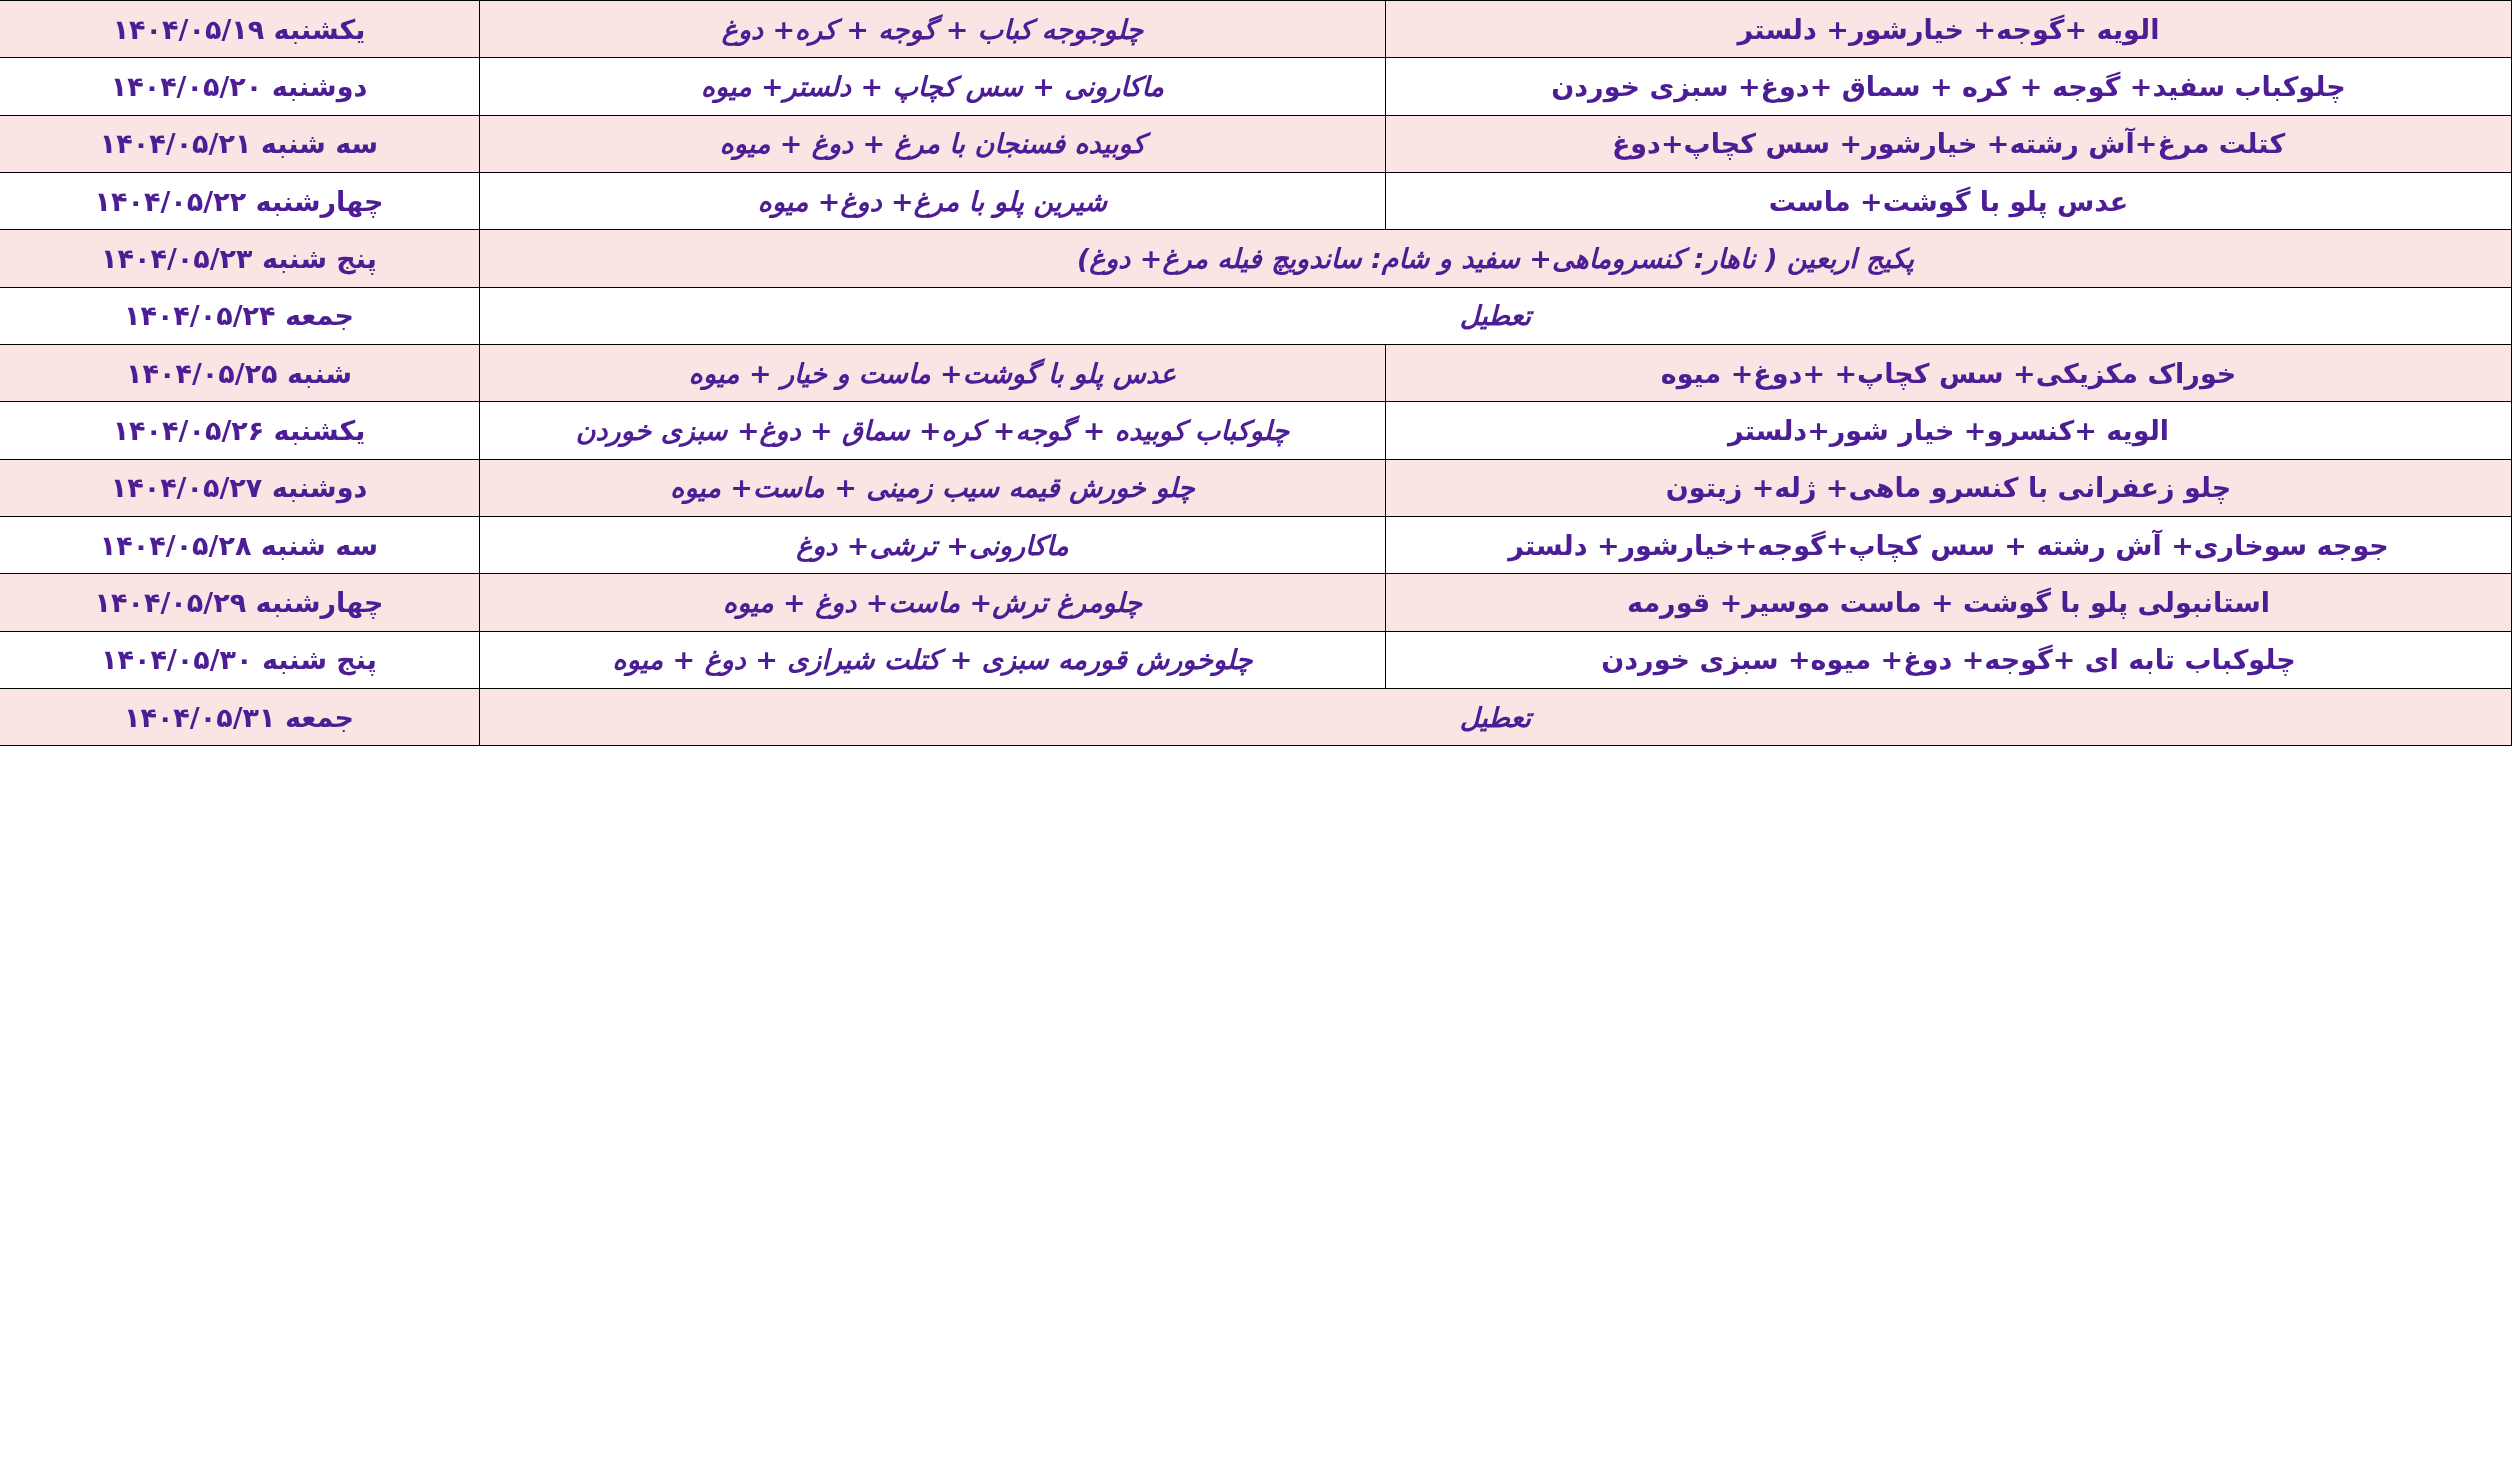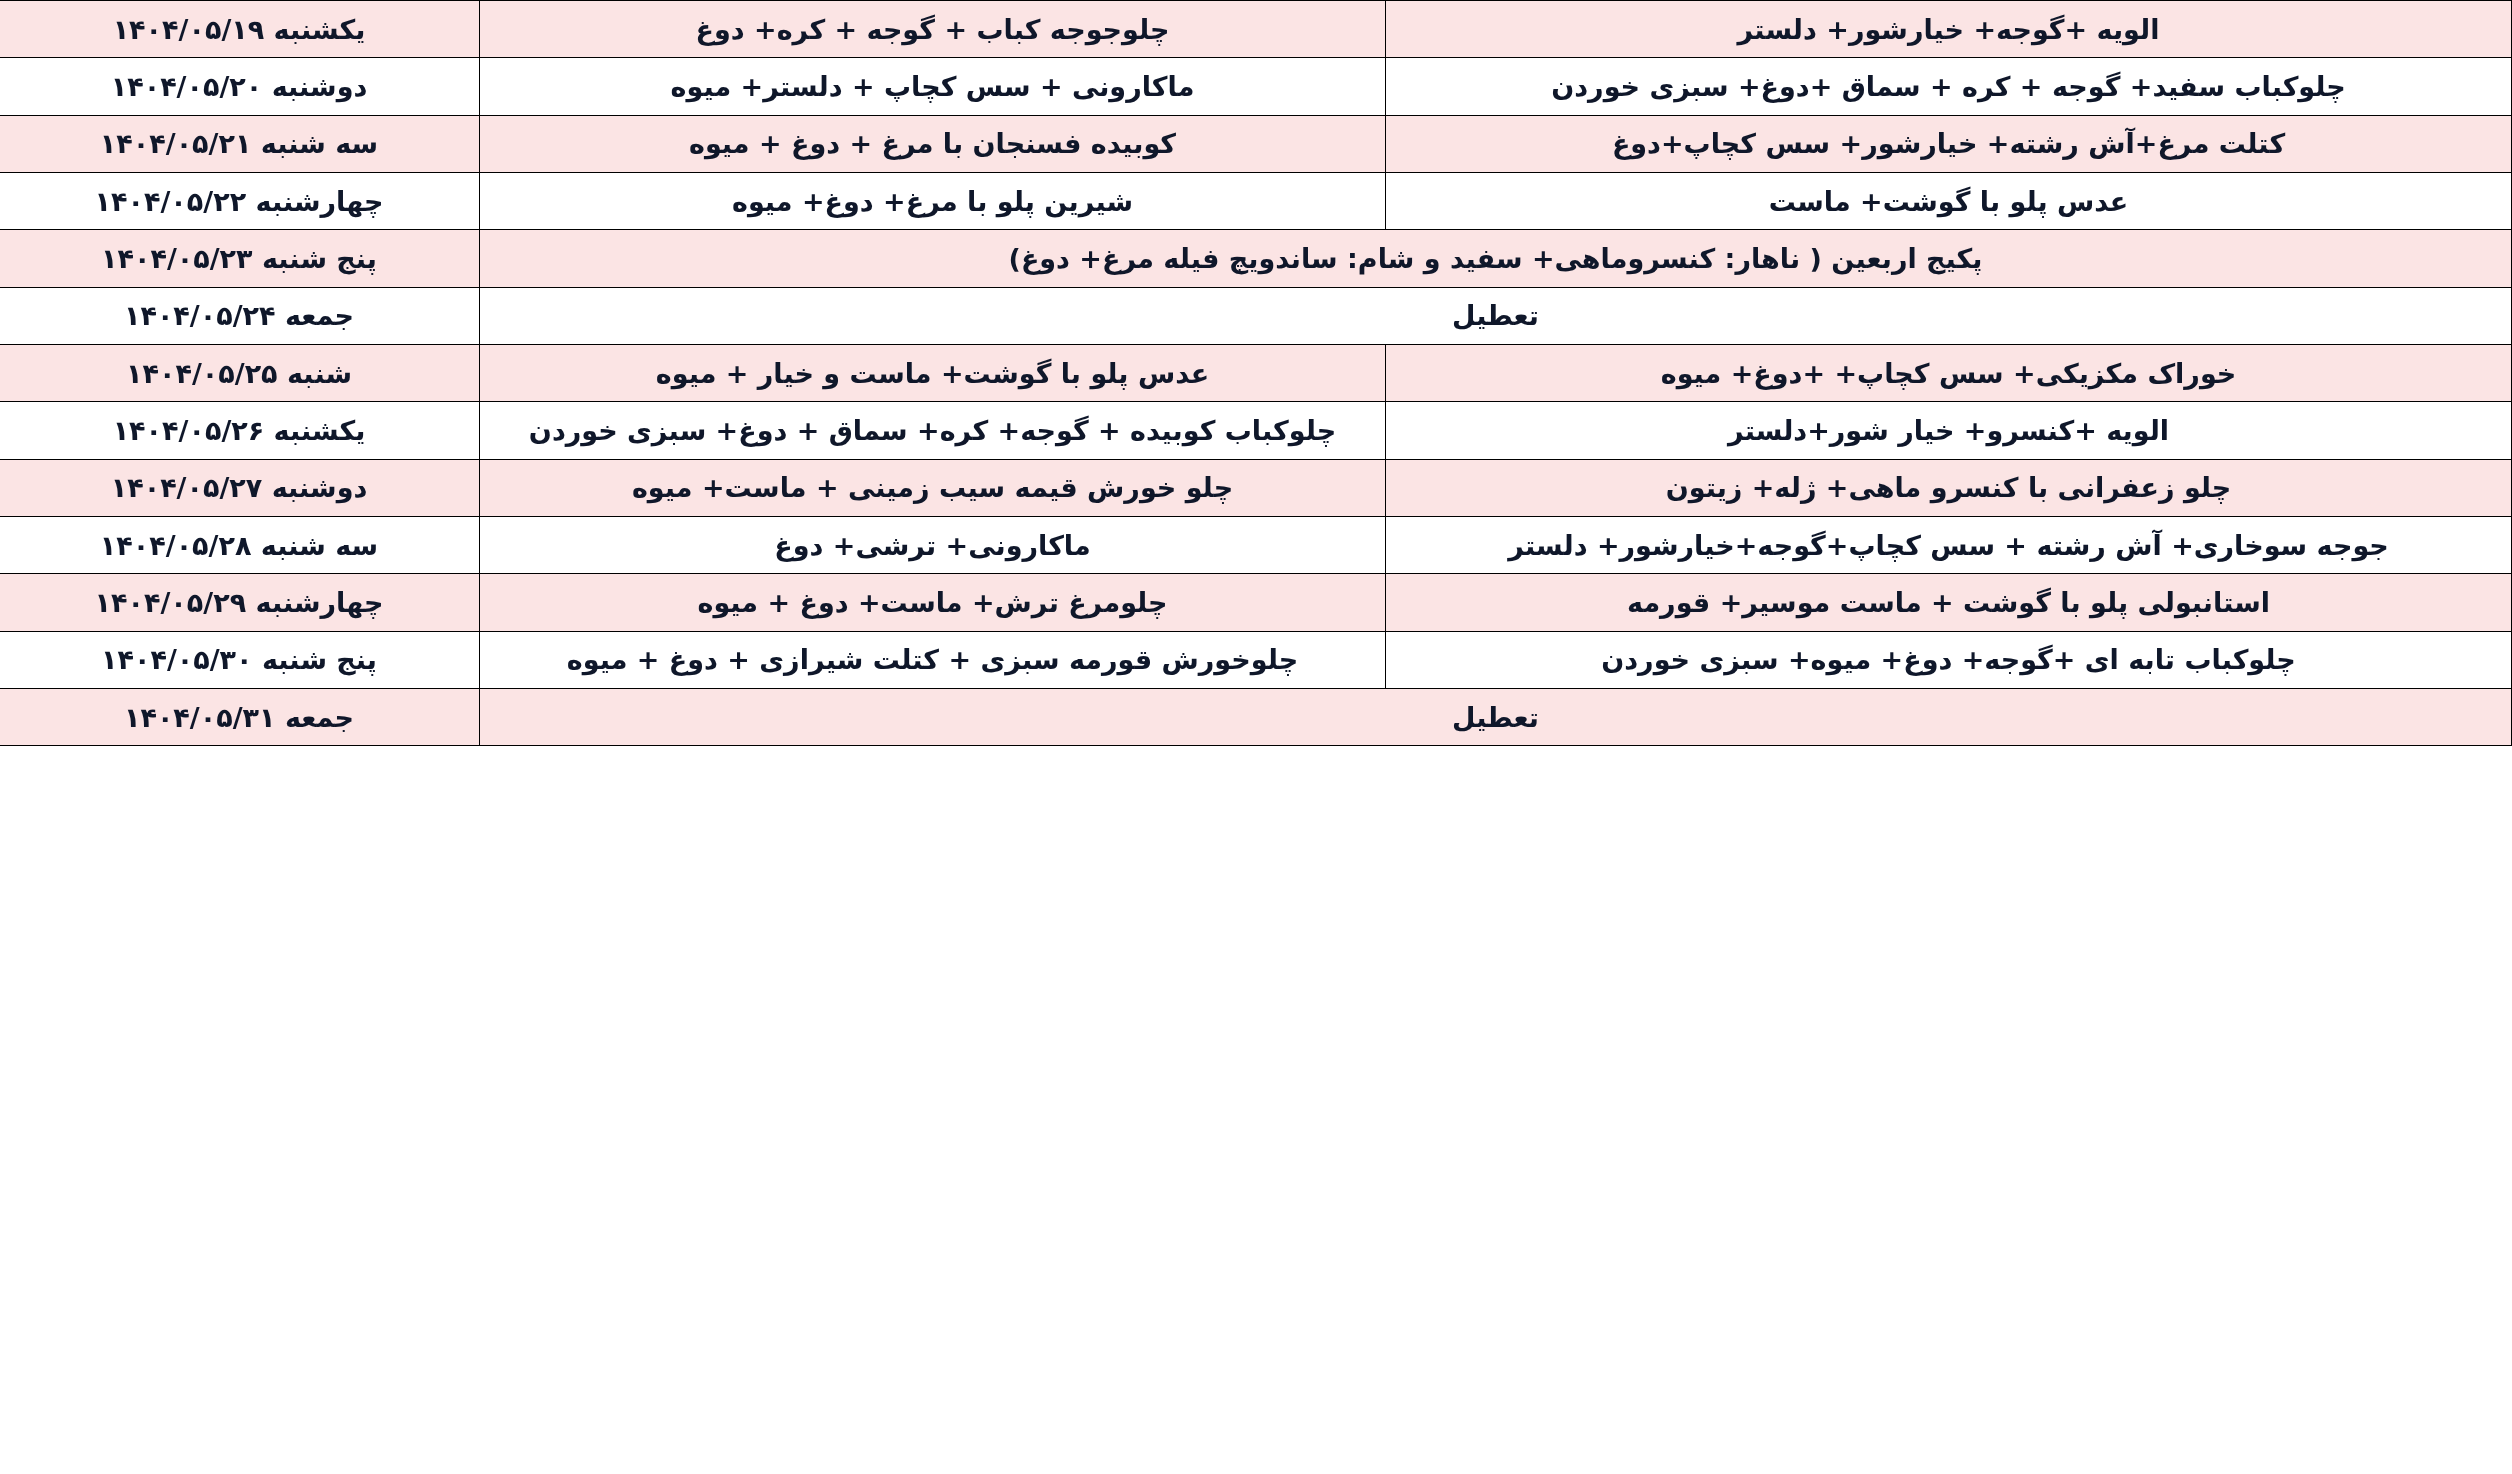--- a/index.html
+++ b/index.html
@@ -16,27 +16,27 @@
     border-collapse: collapse;
     width: 2512px;
     table-layout: fixed;
   }
   table.menu-table td {
     border: 1.8px solid #000000;
     vertical-align: middle;
     text-align: center;
     font-size: 27px;
     font-weight: bold;
-    color: #0f172a;
+    color: #4c1d95;
     line-height: 1.45;
     padding: 8.6px 13.6px;
     box-sizing: border-box;
   }
   td.col-date { width: 481px; }
-  td.col-lunch { width: 906px; }
+  td.col-lunch { width: 906px; font-style: italic; }
   td.col-dinner { width: 1126px; }
   tr.row-pink td { background: #fbe4e4; }
   tr.row-white td { background: #ffffff; }
   td.span-all { text-align: center; }
 </style>
 </head>
 <body>
 
 <table class="menu-table">
   <tbody>

